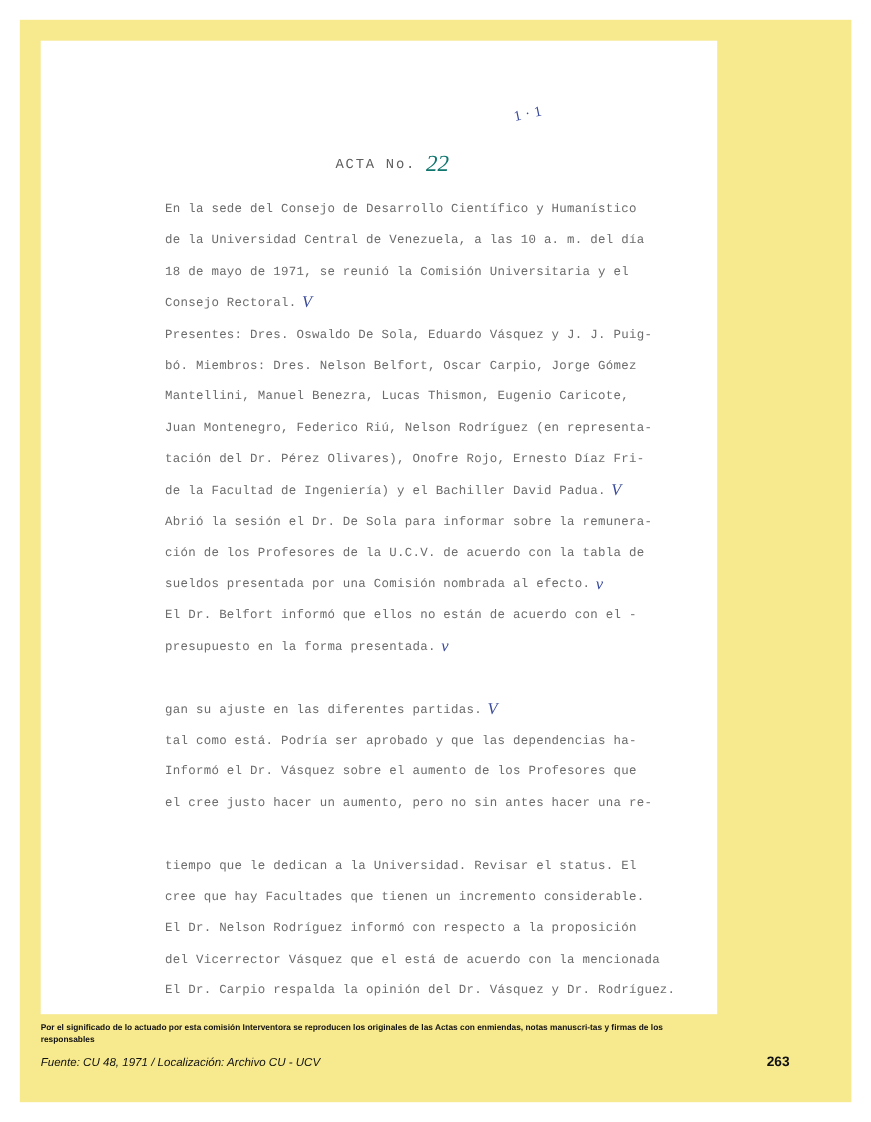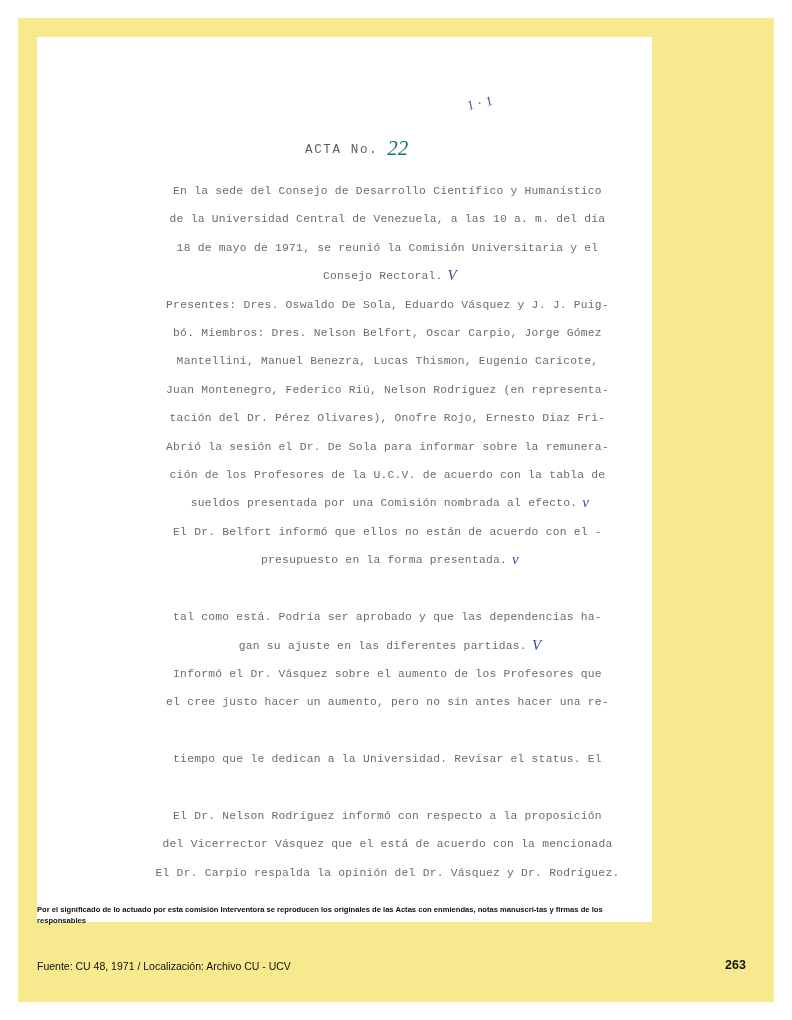--- a/index.html
+++ b/index.html
@@ -100,59 +100,58 @@
   }
   #body-text {
     position: absolute;
     left: 113px;
     top: 140px;
     width: 480px;
   }
   .line {
     white-space: pre-wrap;
     letter-spacing: 0.25px;
-    text-align: center;
   }
   .check {
     font-family: "Liberation Serif", serif;
     color: #3a4a9a;
     font-size: 15px;
     font-style: italic;
     padding-left: 5px;
     vertical-align: -1px;
   }
   
   #footnote {
     position: absolute;
     left: 37px;
-    top: 904px;
+    top: 928px;
     width: 580px;
     font-family: "Liberation Sans", sans-serif;
     font-size: 7.6px;
     font-weight: bold;
     line-height: 11px;
     color: #111111;
   }
   #source-line {
     position: absolute;
     left: 37px;
     top: 960px;
     font-family: "Liberation Sans", sans-serif;
     font-size: 10.5px;
     color: #111111;
+    font-style: italic;
   }
   #page-number {
     position: absolute;
     left: 697px;
     top: 958px;
     font-family: "Liberation Sans", sans-serif;
     font-size: 12.5px;
     font-weight: bold;
     color: #111111;
-    margin-left: 28px;
   }
 </style>
 </head>
 <body>
 
 <div id="page">
 
   <div id="yellow-panel"></div>
 
   <div id="side-label">
@@ -171,33 +170,34 @@
       <div id="body-text">
         <div class="line"><span>En la sede del Consejo de Desarrollo Científico y Humanístico</span><span class="check"></span></div>
         <div class="line"><span>de la Universidad Central de Venezuela, a las 10 a. m. del día</span><span class="check"></span></div>
         <div class="line"><span>18 de mayo de 1971, se reunió la Comisión Universitaria y el</span><span class="check"></span></div>
         <div class="line"><span>Consejo Rectoral.</span><span class="check">V</span></div>
         <div class="line"><span>Presentes: Dres. Oswaldo De Sola, Eduardo Vásquez y J. J. Puig-</span><span class="check"></span></div>
         <div class="line"><span>bó. Miembros: Dres. Nelson Belfort, Oscar Carpio, Jorge Gómez</span><span class="check"></span></div>
         <div class="line"><span>Mantellini, Manuel Benezra, Lucas Thismon, Eugenio Caricote,</span><span class="check"></span></div>
         <div class="line"><span>Juan Montenegro, Federico Riú, Nelson Rodríguez (en representa-</span><span class="check"></span></div>
         <div class="line"><span>tación del Dr. Pérez Olivares), Onofre Rojo, Ernesto Díaz Fri-</span><span class="check"></span></div>
+        <div class="line"><span>de la Facultad de Ingeniería) y el Bachiller David Padua.</span><span class="check">V</span></div>
         <div class="line"><span>Abrió la sesión el Dr. De Sola para informar sobre la remunera-</span><span class="check"></span></div>
         <div class="line"><span>ción de los Profesores de la U.C.V. de acuerdo con la tabla de</span><span class="check"></span></div>
         <div class="line"><span>sueldos presentada por una Comisión nombrada al efecto.</span><span class="check">v</span></div>
         <div class="line"><span>El Dr. Belfort informó que ellos no están de acuerdo con el -</span><span class="check"></span></div>
         <div class="line"><span>presupuesto en la forma presentada.</span><span class="check">v</span></div>
         <div class="line"><span class="check"></span></div>
+        <div class="line"><span>gan su ajuste en las diferentes partidas.</span><span class="check">V</span></div>
         <div class="line"><span>tal como está. Podría ser aprobado y que las dependencias ha-</span><span class="check"></span></div>
-        <div class="line"><span>gan su ajuste en las diferentes partidas.</span><span class="check">V</span></div>
         <div class="line"><span>Informó el Dr. Vásquez sobre el aumento de los Profesores que</span><span class="check"></span></div>
         <div class="line"><span>el cree justo hacer un aumento, pero no sin antes hacer una re-</span><span class="check"></span></div>
         <div class="line"><span class="check"></span></div>
         <div class="line"><span>tiempo que le dedican a la Universidad. Revisar el status. El</span><span class="check"></span></div>
-        <div class="line"><span class="check"></span></div>
+        <div class="line"><span>cree que hay Facultades que tienen un incremento considerable.</span><span class="check"></span></div>
         <div class="line"><span>El Dr. Nelson Rodríguez informó con respecto a la proposición</span><span class="check"></span></div>
         <div class="line"><span>del Vicerrector Vásquez que el está de acuerdo con la mencionada</span><span class="check"></span></div>
         <div class="line"><span>El Dr. Carpio respalda la opinión del Dr. Vásquez y Dr. Rodríguez.</span><span class="check"></span></div>
 
       </div>
 
     </div>
   </div>
 
   <div id="footnote">Por el significado de lo actuado por esta comisión Interventora se reproducen los originales de las Actas con enmiendas, notas manuscri-tas y firmas de los responsables</div>

